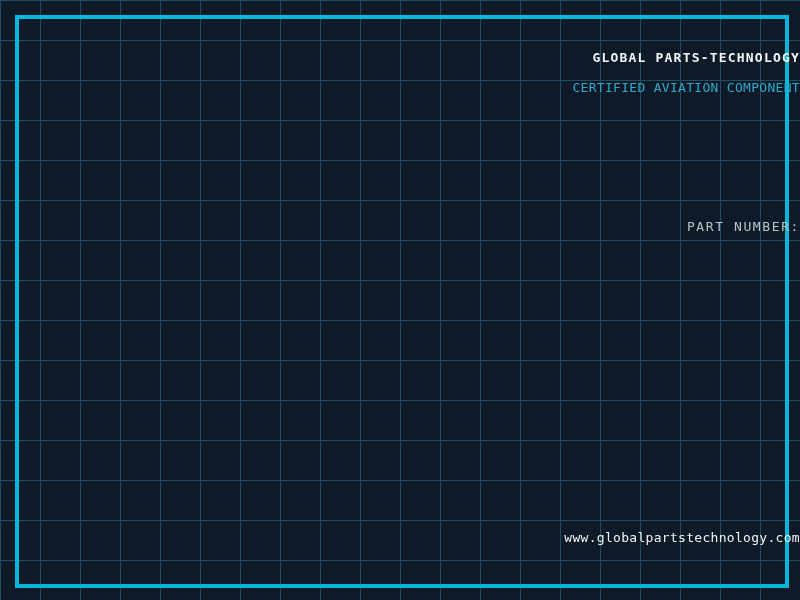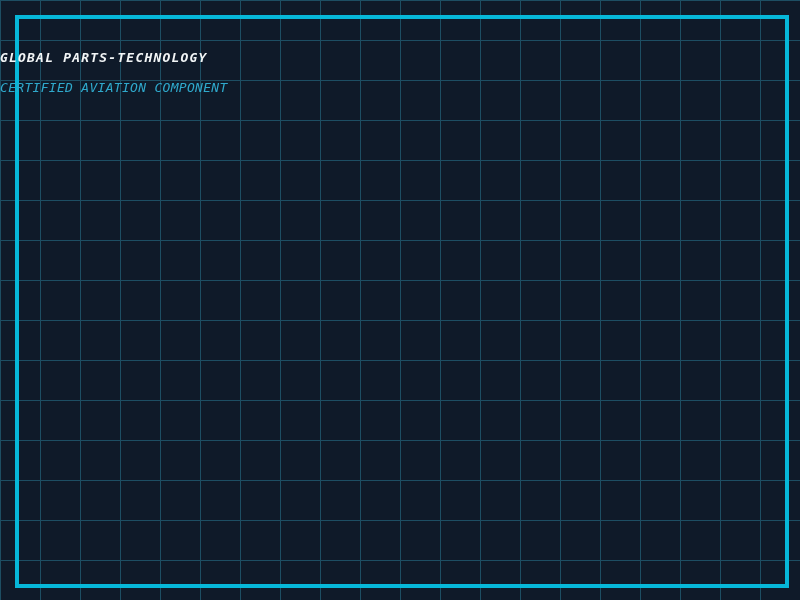--- a/index.html
+++ b/index.html
@@ -38,23 +38,22 @@
     top: 15px;
     right: 11px;
     bottom: 12px;
     border: 4px solid var(--frame);
     pointer-events: none;
   }
   .txt {
     position: absolute;
     left: 0;
     right: 0;
-    text-align: left;
+    text-align: right;
     white-space: pre;
-    font-style: italic;
   }
   .company {
     top: 51px;
     font-size: 13px;
     line-height: 13px;
     font-weight: bold;
     letter-spacing: 1.2px;
     color: var(--heading-text);
   }
   .tagline {
@@ -90,15 +89,17 @@
 </head>
 <body>
 
 <div class="stage">
   <div class="frame"></div>
 
   <div class="txt company">GLOBAL PARTS-TECHNOLOGY</div>
 
   <div class="txt tagline">CERTIFIED AVIATION COMPONENT</div>
 
+  <div class="txt part-label">PART NUMBER:</div>
 
 
+  <div class="txt website">www.globalpartstechnology.com</div>
 </div>
 
 </body></html>

